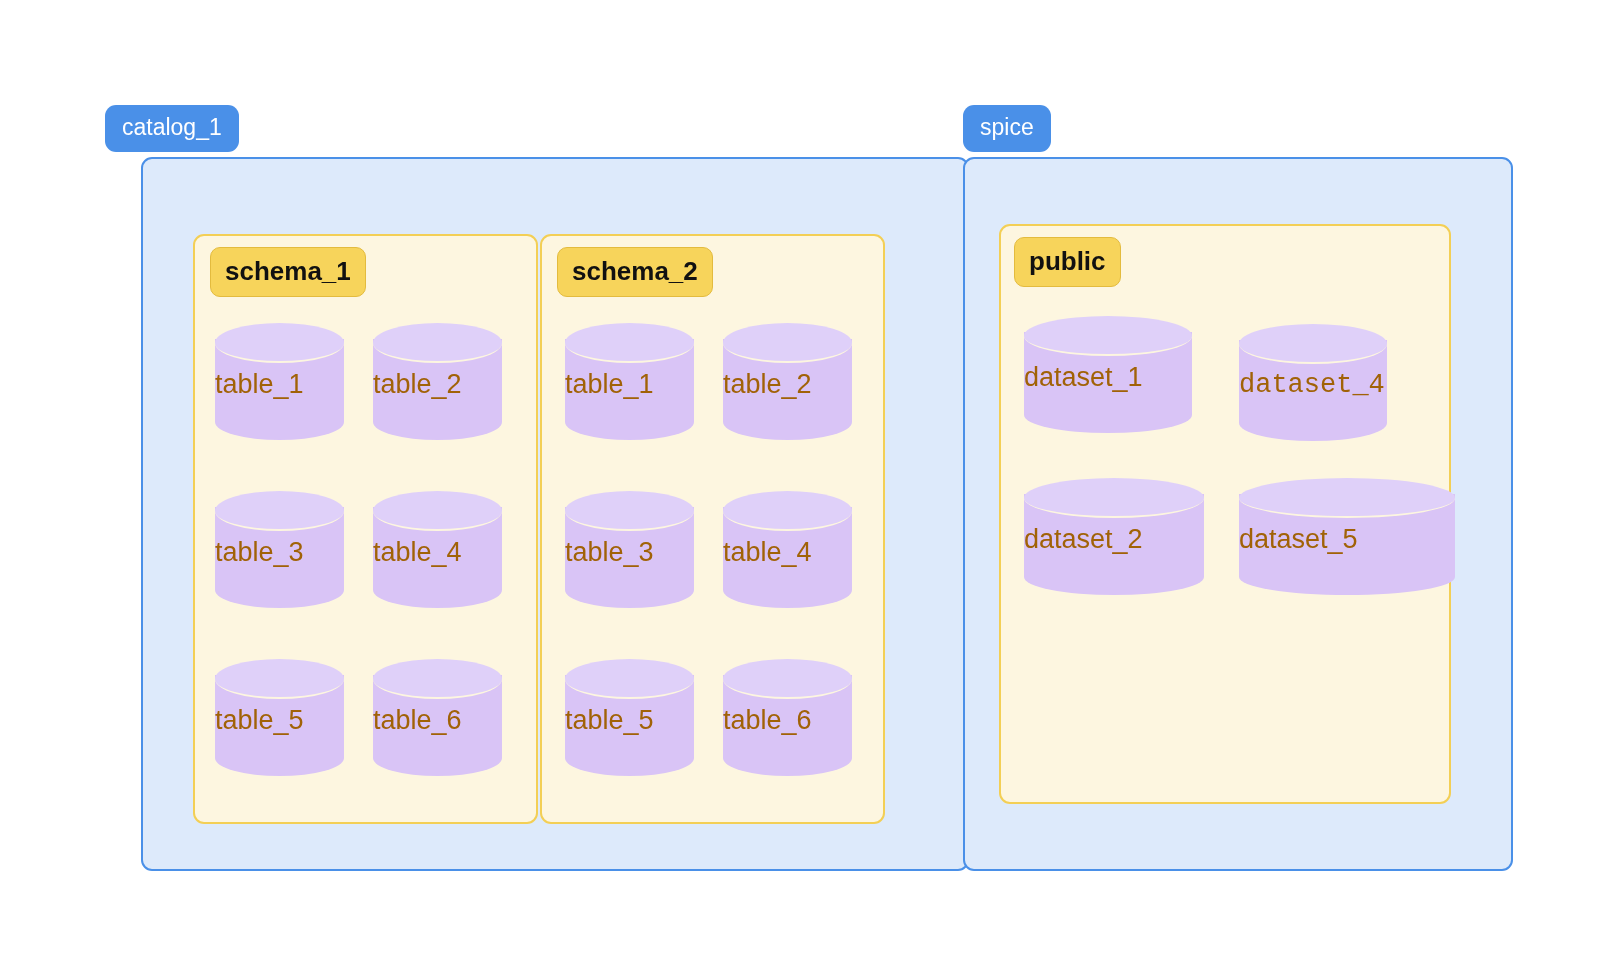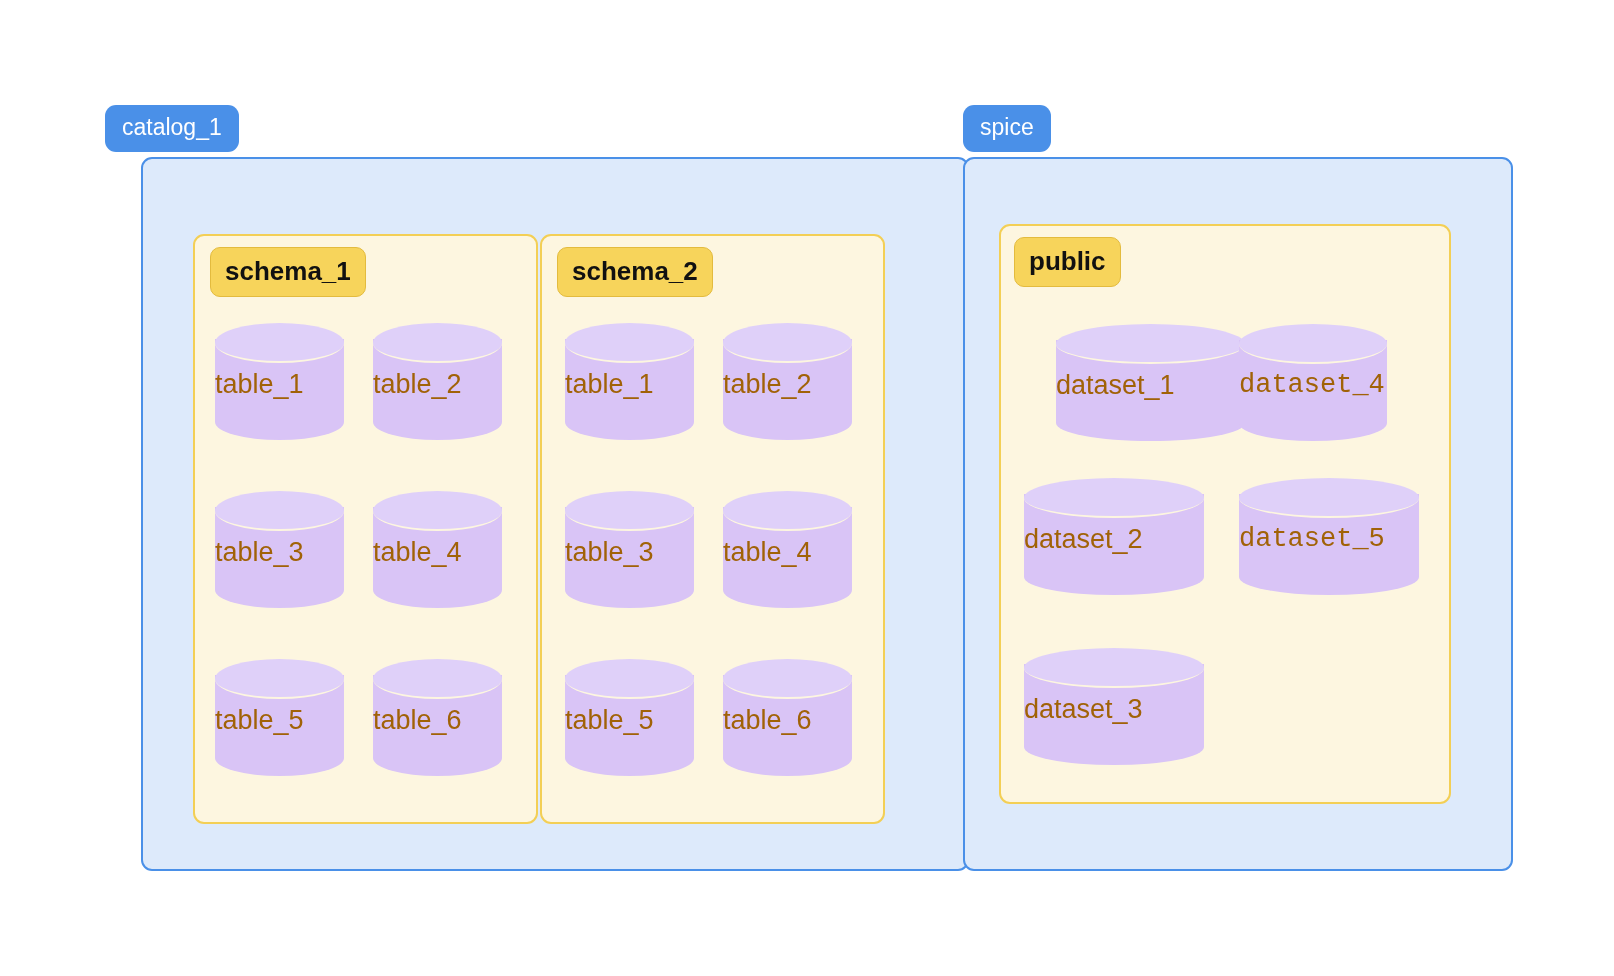--- a/index.html
+++ b/index.html
@@ -203,46 +203,41 @@
 <div class="catalog-group" style="left:963px; top:105px; width:550px; height:766px;">
 
   <div class="catalog-badge">spice</div>
 
   <div class="catalog-box" style="top:52px; width:550px; height:714px;padding-left:41px;">
 
     <div class="schema-box" style="left:34px; top:65px; width:452px; height:580px;">
 
       <div class="schema-badge" style="left:13px; top:11px;">public</div>
 
-      <div class="cyl" style="left:23px; top:98px; width:189px; height:117px;margin-left:32px;">
+      <div class="cyl" style="left:23px; top:90px; width:168px; height:117px;">
         <div class="cyl-body"></div>
         <div class="cyl-top"></div>
         <div class="cyl-label">dataset_1</div>
       </div>
 
       <div class="cyl" style="left:238px; top:98px; width:148px; height:117px;font-family:Liberation Mono, monospace;">
         <div class="cyl-body"></div>
         <div class="cyl-top"></div>
         <div class="cyl-label">dataset_4</div>
       </div>
 
       <div class="cyl" style="left:23px; top:252px; width:180px; height:117px;">
         <div class="cyl-body"></div>
         <div class="cyl-top"></div>
         <div class="cyl-label">dataset_2</div>
       </div>
 
-      <div class="cyl" style="left:238px; top:252px; width:180px; height:117px;font-family:Liberation Mono, monospace;">
+      <div class="cyl" style="left:238px; top:252px; width:216px; height:117px;">
         <div class="cyl-body"></div>
         <div class="cyl-top"></div>
         <div class="cyl-label">dataset_5</div>
       </div>
 
-      <div class="cyl" style="left:23px; top:422px; width:180px; height:117px;">
-        <div class="cyl-body"></div>
-        <div class="cyl-top"></div>
-        <div class="cyl-label">dataset_3</div>
-      </div>
 
     </div>
 
   </div>
 </div>
 
 </body></html>

